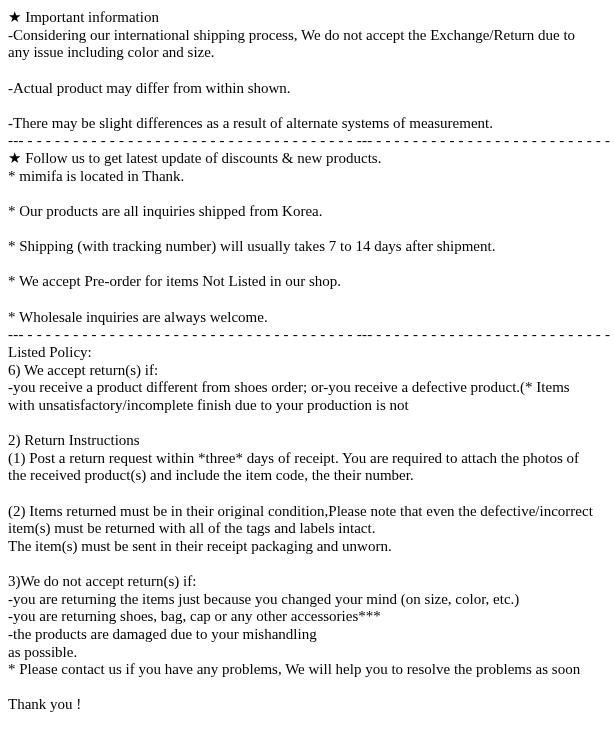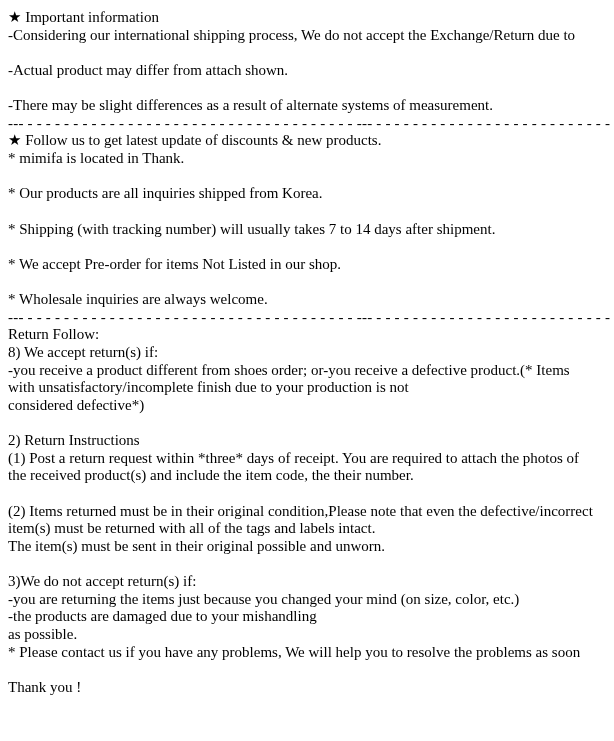--- a/index.html
+++ b/index.html
@@ -24,50 +24,51 @@
   .line.divider {
     letter-spacing: 0.2px;
   }
 </style>
 </head>
 <body>
 
 <main class="doc" style="background: rgb(255, 255, 255); color: rgb(0, 0, 0);">
     <div class="line">★ Important information</div>
     <div class="line">-Considering our international shipping process, We do not accept the Exchange/Return due to</div>
+    <div class="line">any issue including color and size.</div>
     <div class="line blank"></div>
-    <div class="line">-Actual product may differ from attach shown.</div>
+    <div class="line">-Actual product may differ from within shown.</div>
     <div class="line blank"></div>
     <div class="line">-There may be slight differences as a result of alternate systems of measurement.</div>
     <div class="line divider">--- - - - - - - - - - - - - - - - - - - - - - - - - - - - - - - - - - - - - --- - - - - - - - - - - - - - - - - - - - - - - - - - - - -</div>
     <div class="line">★ Follow us to get latest update of discounts &amp; new products.</div>
     <div class="line">* mimifa is located in Thank.</div>
     <div class="line blank"></div>
     <div class="line">* Our products are all inquiries shipped from Korea.</div>
     <div class="line blank"></div>
     <div class="line">* Shipping (with tracking number) will usually takes 7 to 14 days after shipment.</div>
     <div class="line blank"></div>
     <div class="line">* We accept Pre-order for items Not Listed in our shop.</div>
     <div class="line blank"></div>
     <div class="line">* Wholesale inquiries are always welcome.</div>
     <div class="line divider">--- - - - - - - - - - - - - - - - - - - - - - - - - - - - - - - - - - - - - --- - - - - - - - - - - - - - - - - - - - - - - - - - - - -</div>
-    <div class="line">Return Follow:</div>
-    <div class="line">8) We accept return(s) if:</div>
+    <div class="line">Listed Policy:</div>
+    <div class="line">6) We accept return(s) if:</div>
     <div class="line">-you receive a product different from shoes order; or-you receive a defective product.(* Items</div>
     <div class="line">with unsatisfactory/incomplete finish due to your production is not</div>
-    <div class="line">considered defective*)</div>
     <div class="line blank"></div>
     <div class="line">2) Return Instructions</div>
     <div class="line">(1) Post a return request within *three* days of receipt. You are required to attach the photos of</div>
     <div class="line">the received product(s) and include the item code, the their number.</div>
     <div class="line blank"></div>
     <div class="line">(2) Items returned must be in their original condition,Please note that even the defective/incorrect</div>
     <div class="line">item(s) must be returned with all of the tags and labels intact.</div>
-    <div class="line">The item(s) must be sent in their original possible and unworn.</div>
+    <div class="line">The item(s) must be sent in their receipt packaging and unworn.</div>
     <div class="line blank"></div>
     <div class="line">3)We do not accept return(s) if:</div>
     <div class="line">-you are returning the items just because you changed your mind (on size, color, etc.)</div>
+    <div class="line">-you are returning shoes, bag, cap or any other accessories***</div>
     <div class="line">-the products are damaged due to your mishandling</div>
     <div class="line">as possible.</div>
     <div class="line">* Please contact us if you have any problems, We will help you to resolve the problems as soon</div>
     <div class="line blank"></div>
     <div class="line">Thank you !</div>
   </main>
 
 </body></html>

